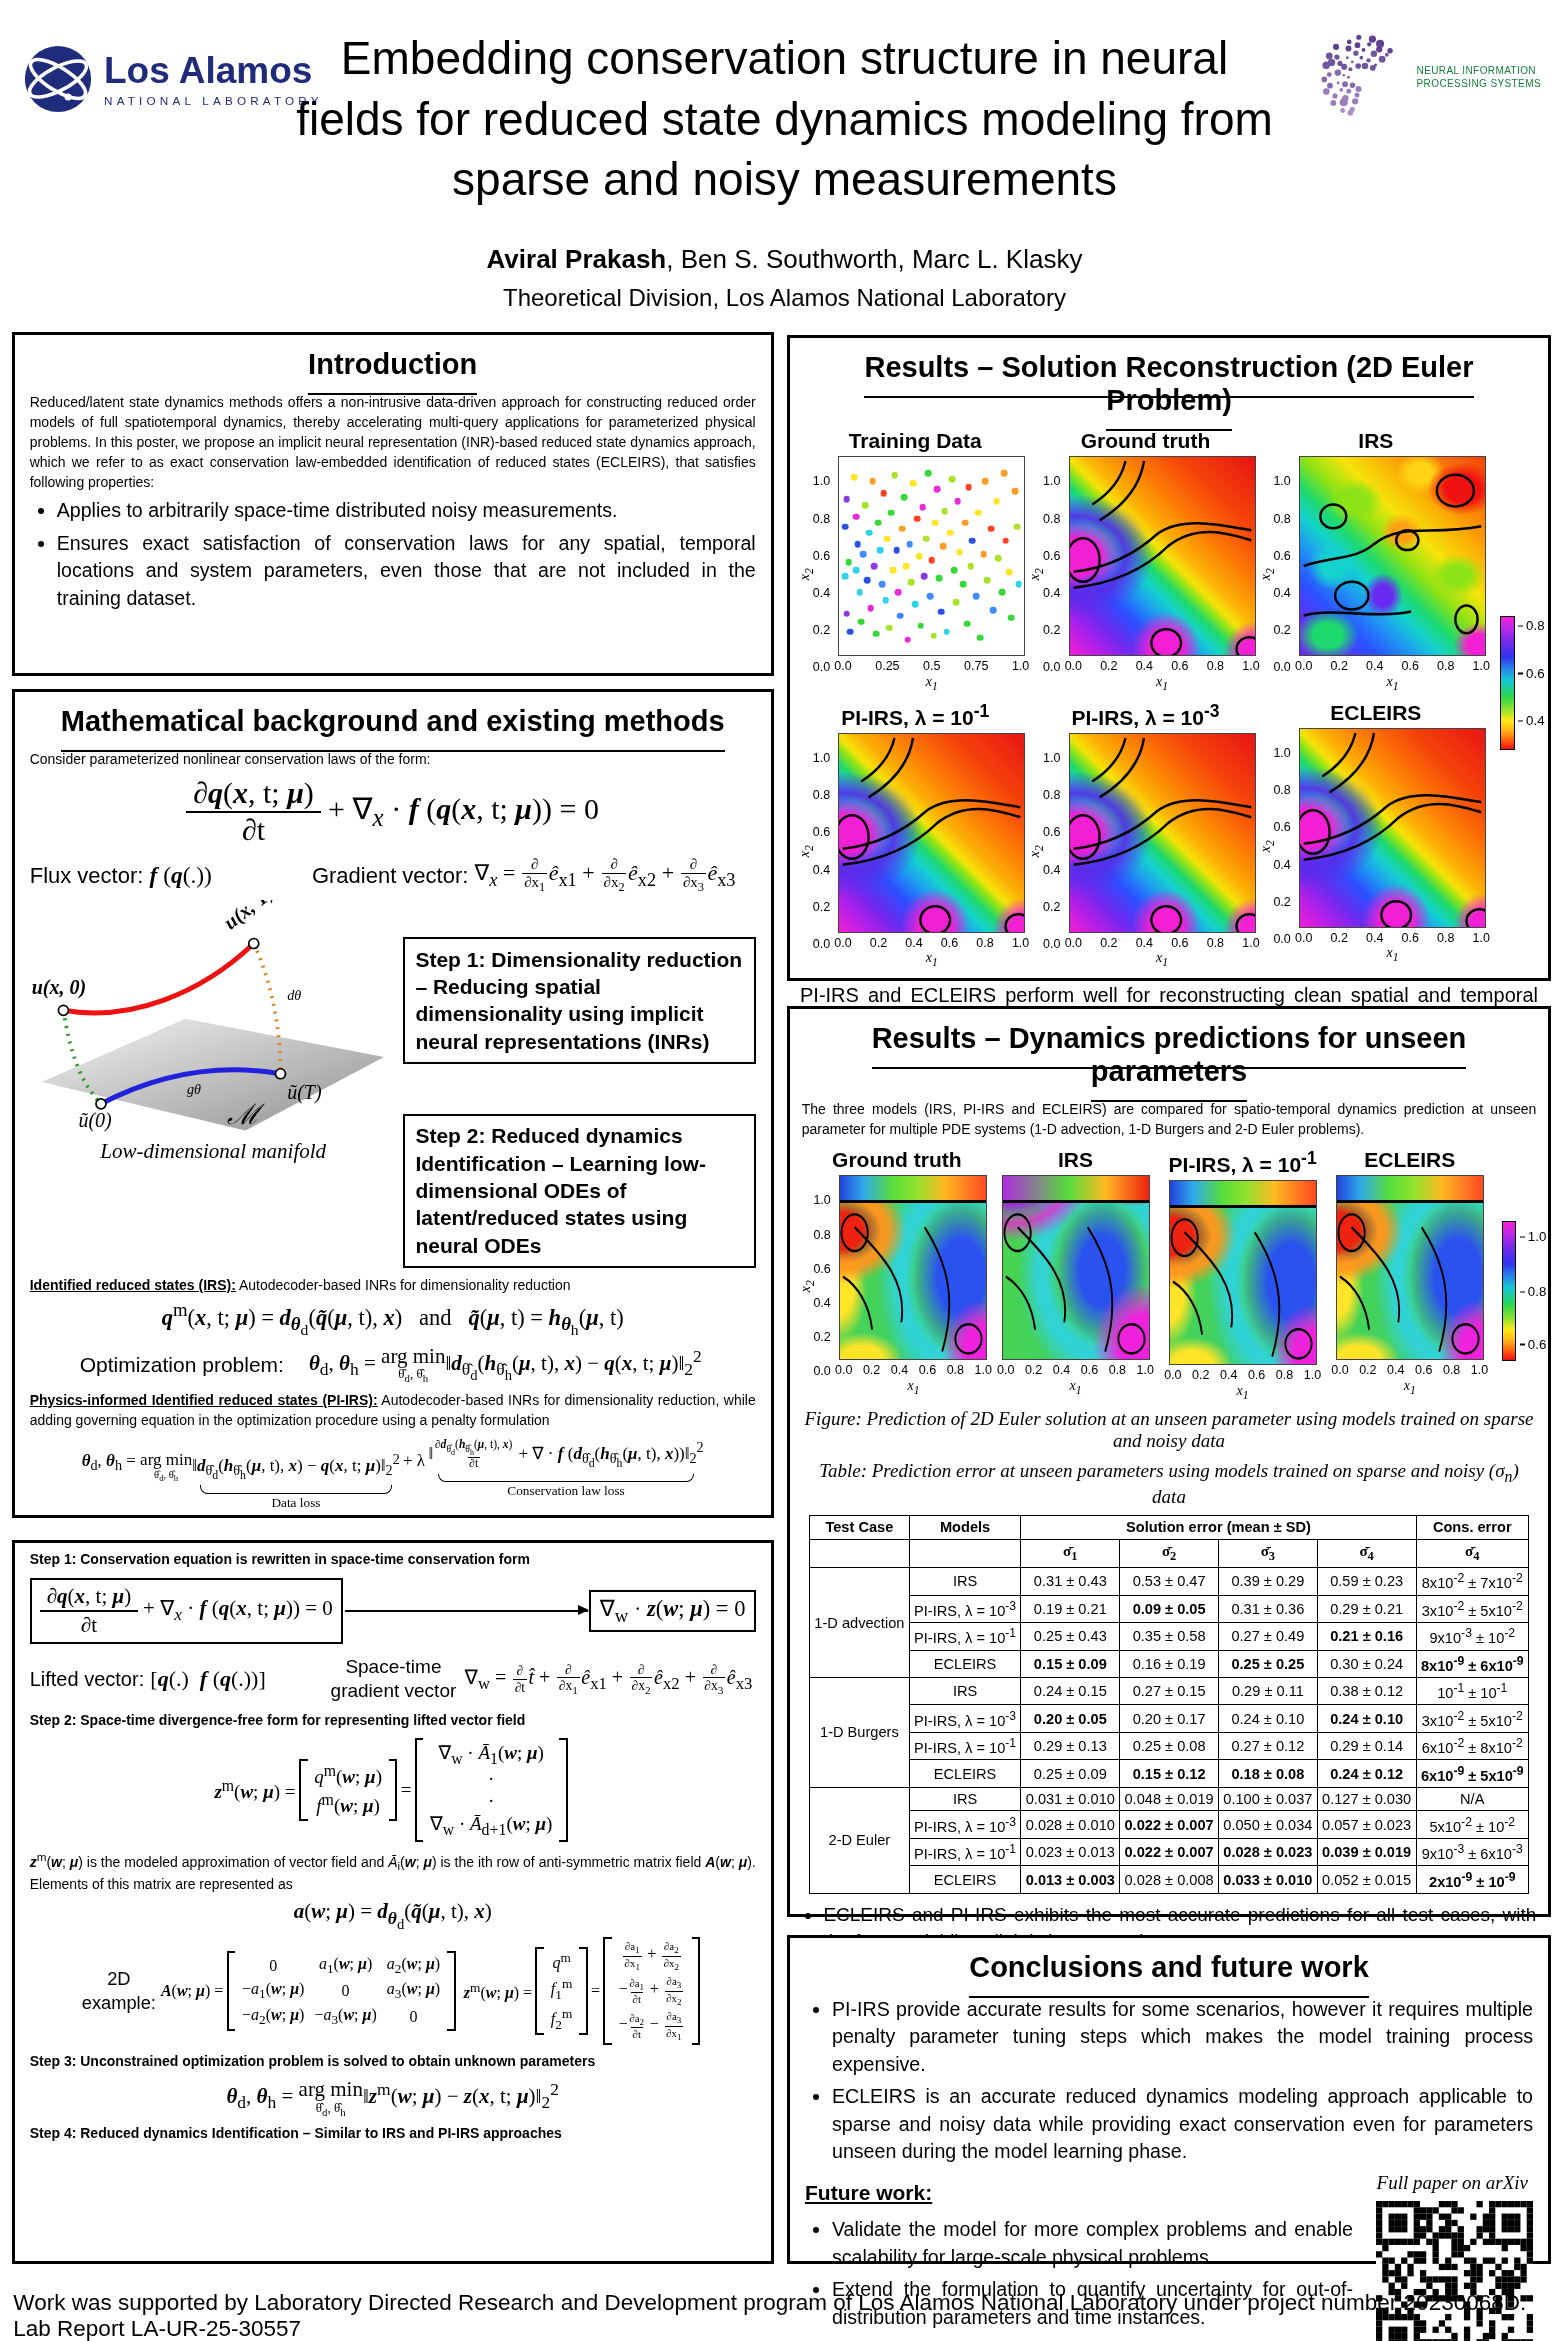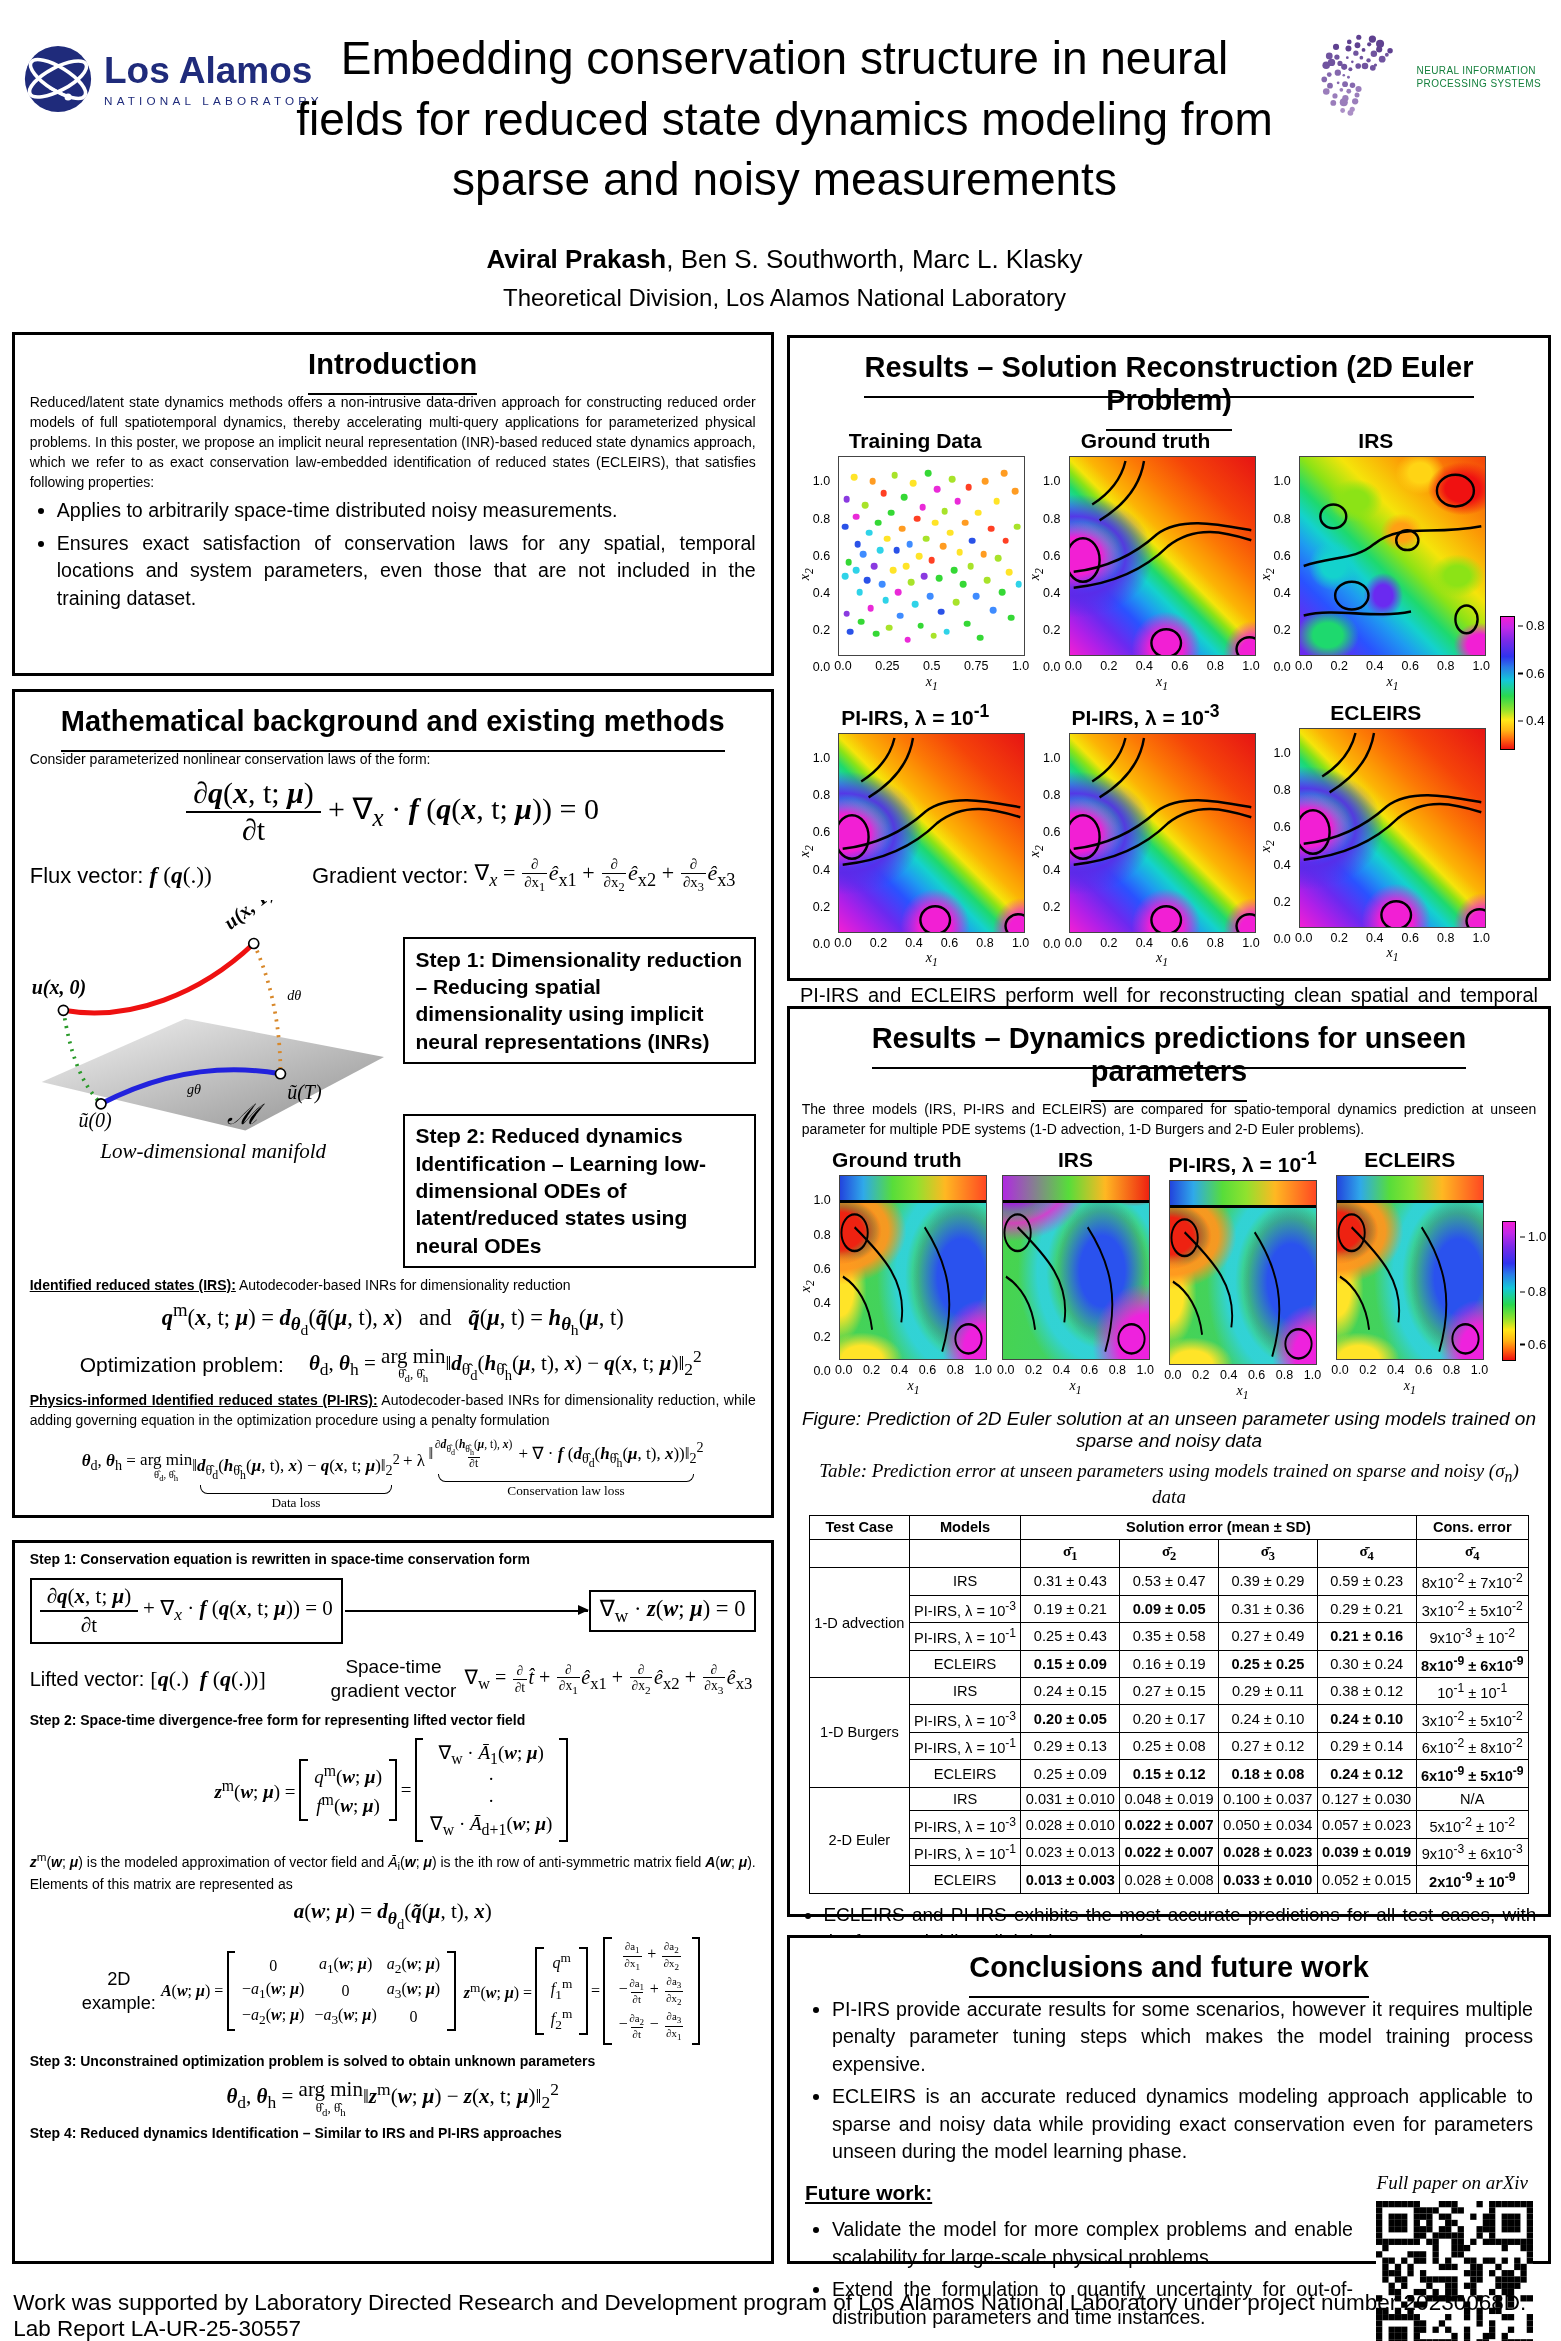--- a/index.html
+++ b/index.html
@@ -99,21 +99,21 @@
     radial-gradient(ellipse 75px 117px at 68% 52%,#2a52ee 0 30%,rgba(42,82,238,0) 62%),
     radial-gradient(ellipse 108px 150px at 68% 52%,rgba(47,211,232,0) 40%,rgba(47,211,232,.85) 52% 60%,rgba(47,211,232,0) 78%),
     linear-gradient(100deg,#49d549,#3fd06a 60%,#49d549)}
   .cb{position:absolute;width:12.5px;border:0.8px solid #000;background:linear-gradient(180deg,#f21fd4 0%,#c32ae8 8%,#7a2ae8 18%,#3033ee 30%,#2a7ce8 38%,#14c8d8 48%,#2ad84e 60%,#8fe22e 70%,#ffe819 78%,#ffb414 86%,#ff6410 93%,#ee1010 100%)}
   #cb1{right:23.4px;top:187px;height:132px}
   #cb2{right:20px;top:73px;height:138px}
   .cb-lab{position:absolute;left:16.7px;font-size:13.3px;white-space:nowrap;transform:translateY(-50%)}
   .cb-lab:before{content:"";display:inline-block;width:5px;height:1.7px;background:#000;vertical-align:middle;margin-right:3.3px}
   .pcap{font-size:20px;line-height:1.45;margin-top:11.7px;text-align:justify}
   
-  .figcap{font-family:Liberation Sans, sans-serif;font-style:italic;font-size:19px;text-align:center;margin:6.7px 0 8.3px}
+  .figcap{font-family:Liberation Serif, serif;font-style:italic;font-size:19px;text-align:center;margin:6.7px 0 8.3px}
   .tblcap{font-family:"Liberation Serif",serif;font-style:italic;font-size:19px;text-align:center;margin:3.3px 0 6.7px}
   table.err{border-collapse:collapse;margin:0 auto;width:98%}
   table.err th,table.err td{border:1.7px solid #000;text-align:center;font-size:14.6px;padding:3.3px 4.2px}
   table.err th{font-weight:bold}
   table.err .sig{font-family:"Liberation Serif",serif;font-weight:bold;font-size:15px}
   table.err td.bold{font-weight:bold}
   ul.blt2{margin:8.3px 0 0 1.7px;padding-left:20px}
   ul.blt2 li{font-size:19px;line-height:1.38;margin-bottom:4.2px;text-align:justify}
   
   .concl-flex{display:flex}

